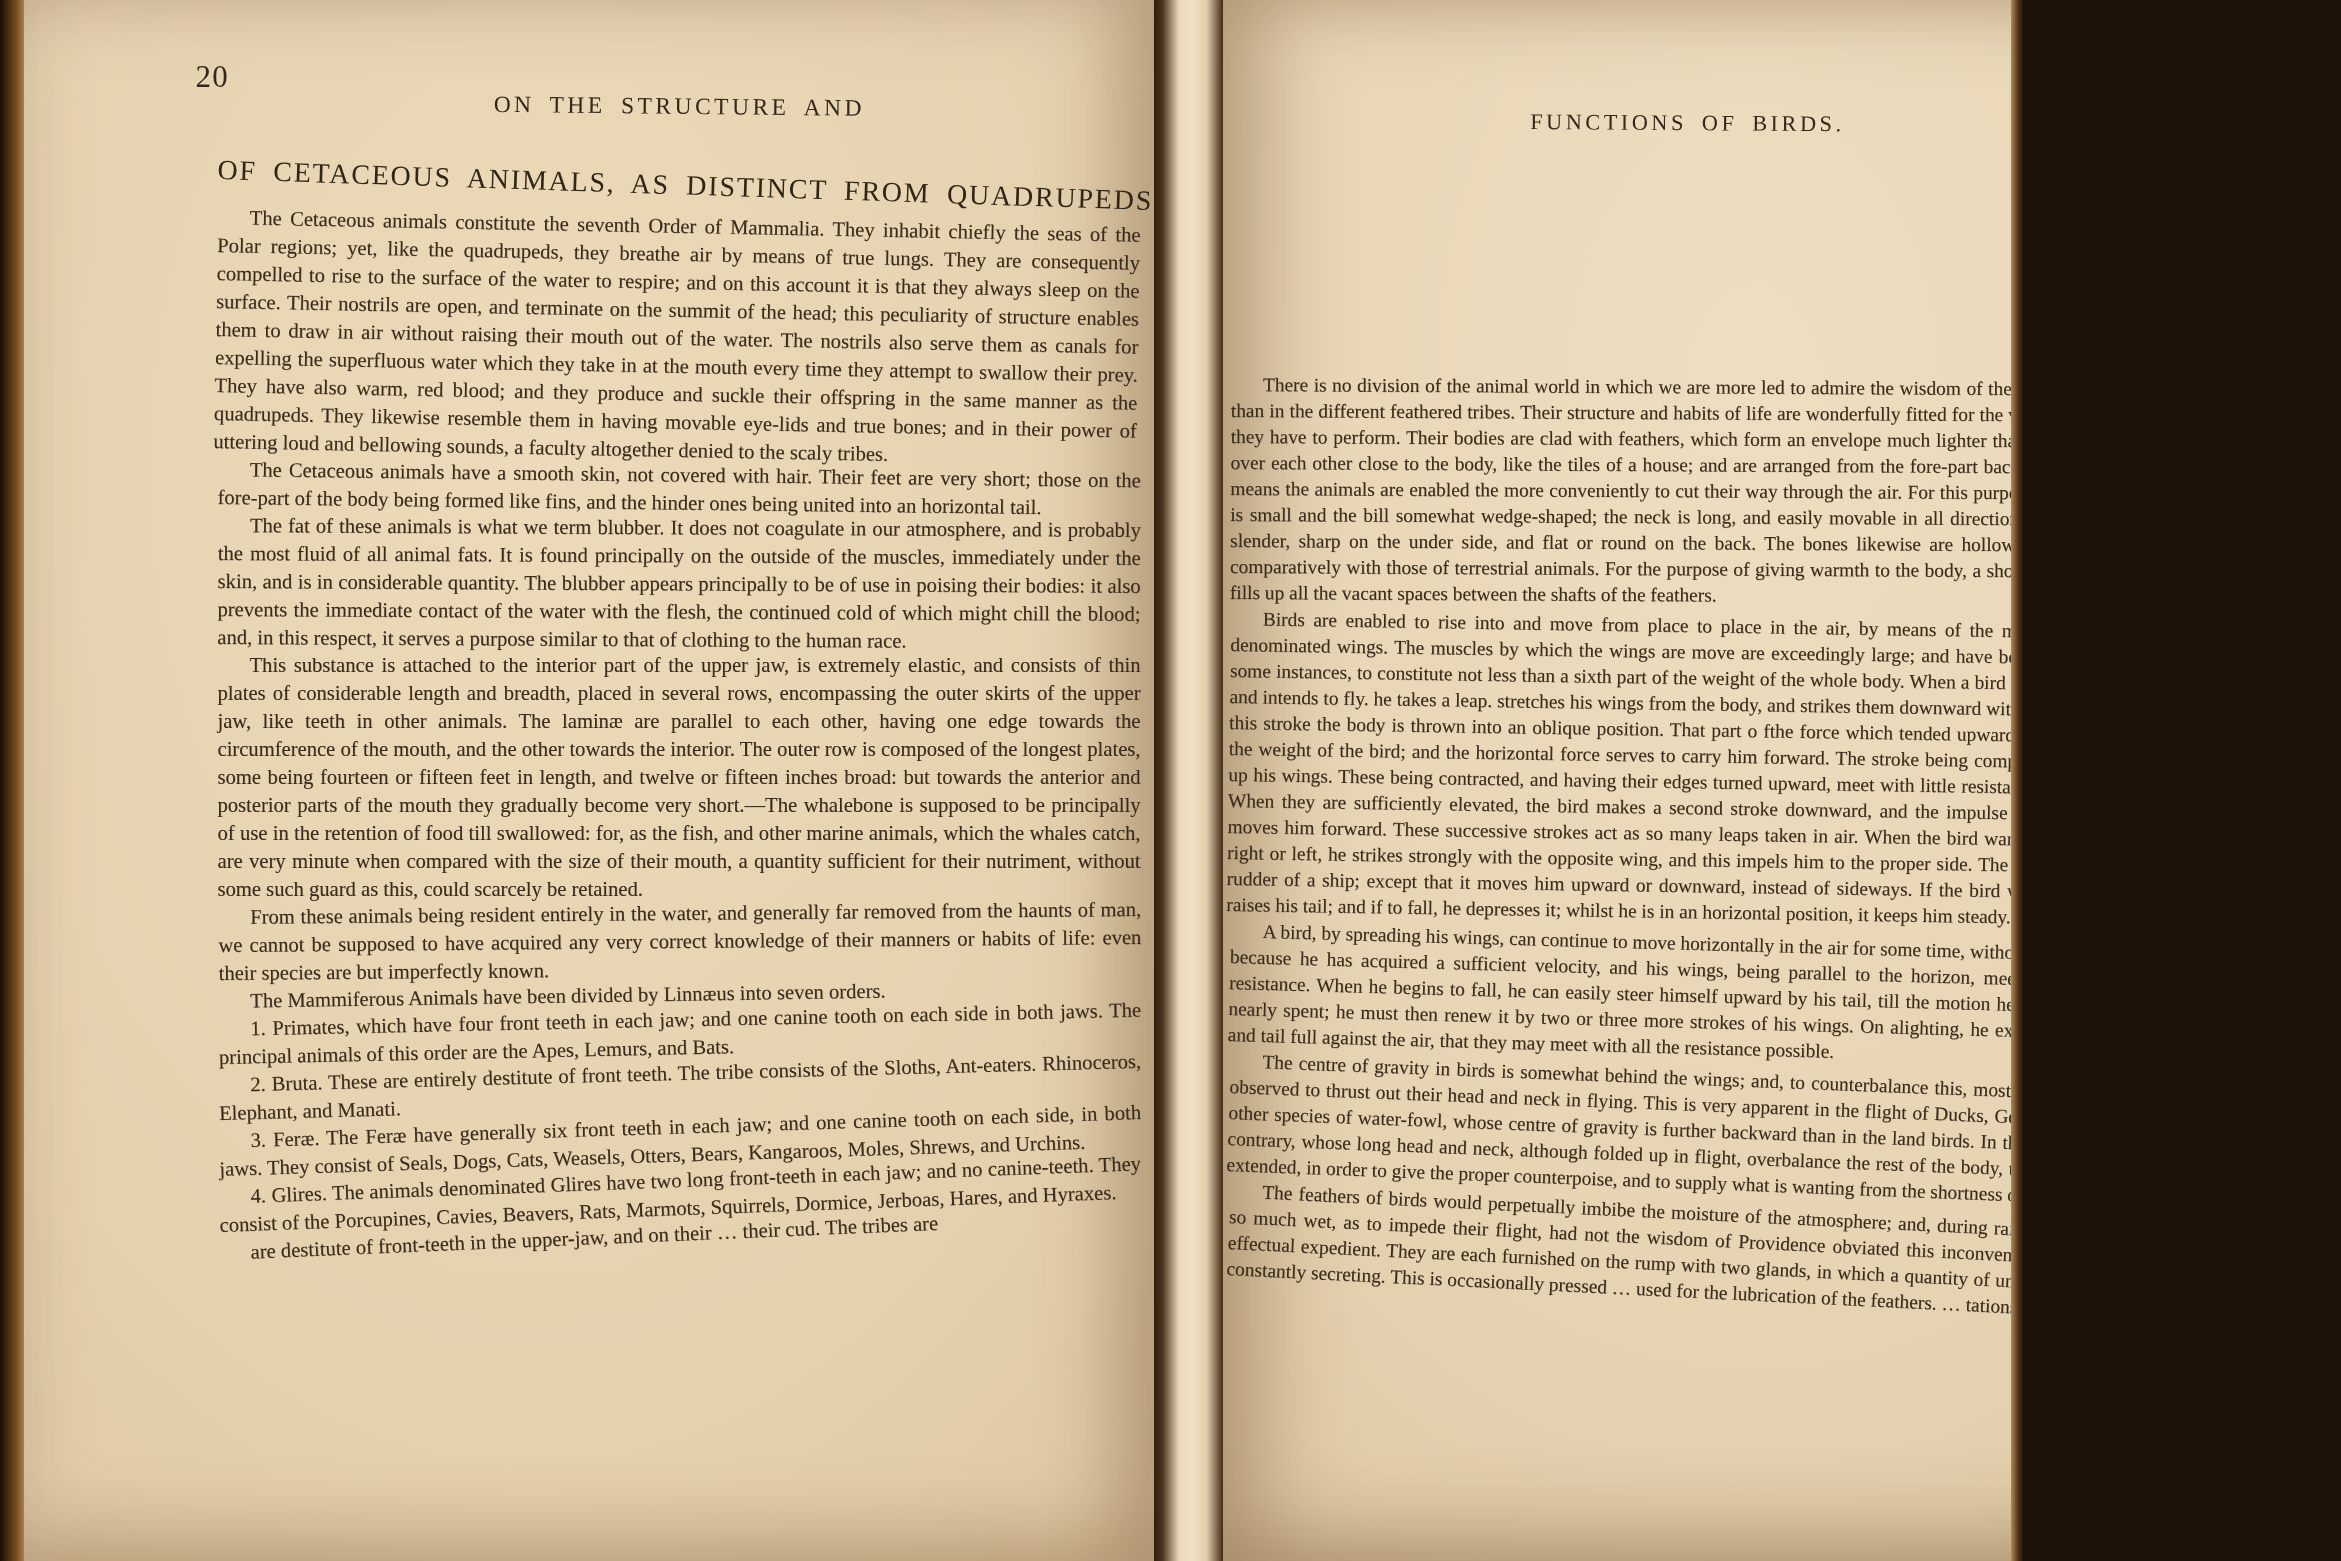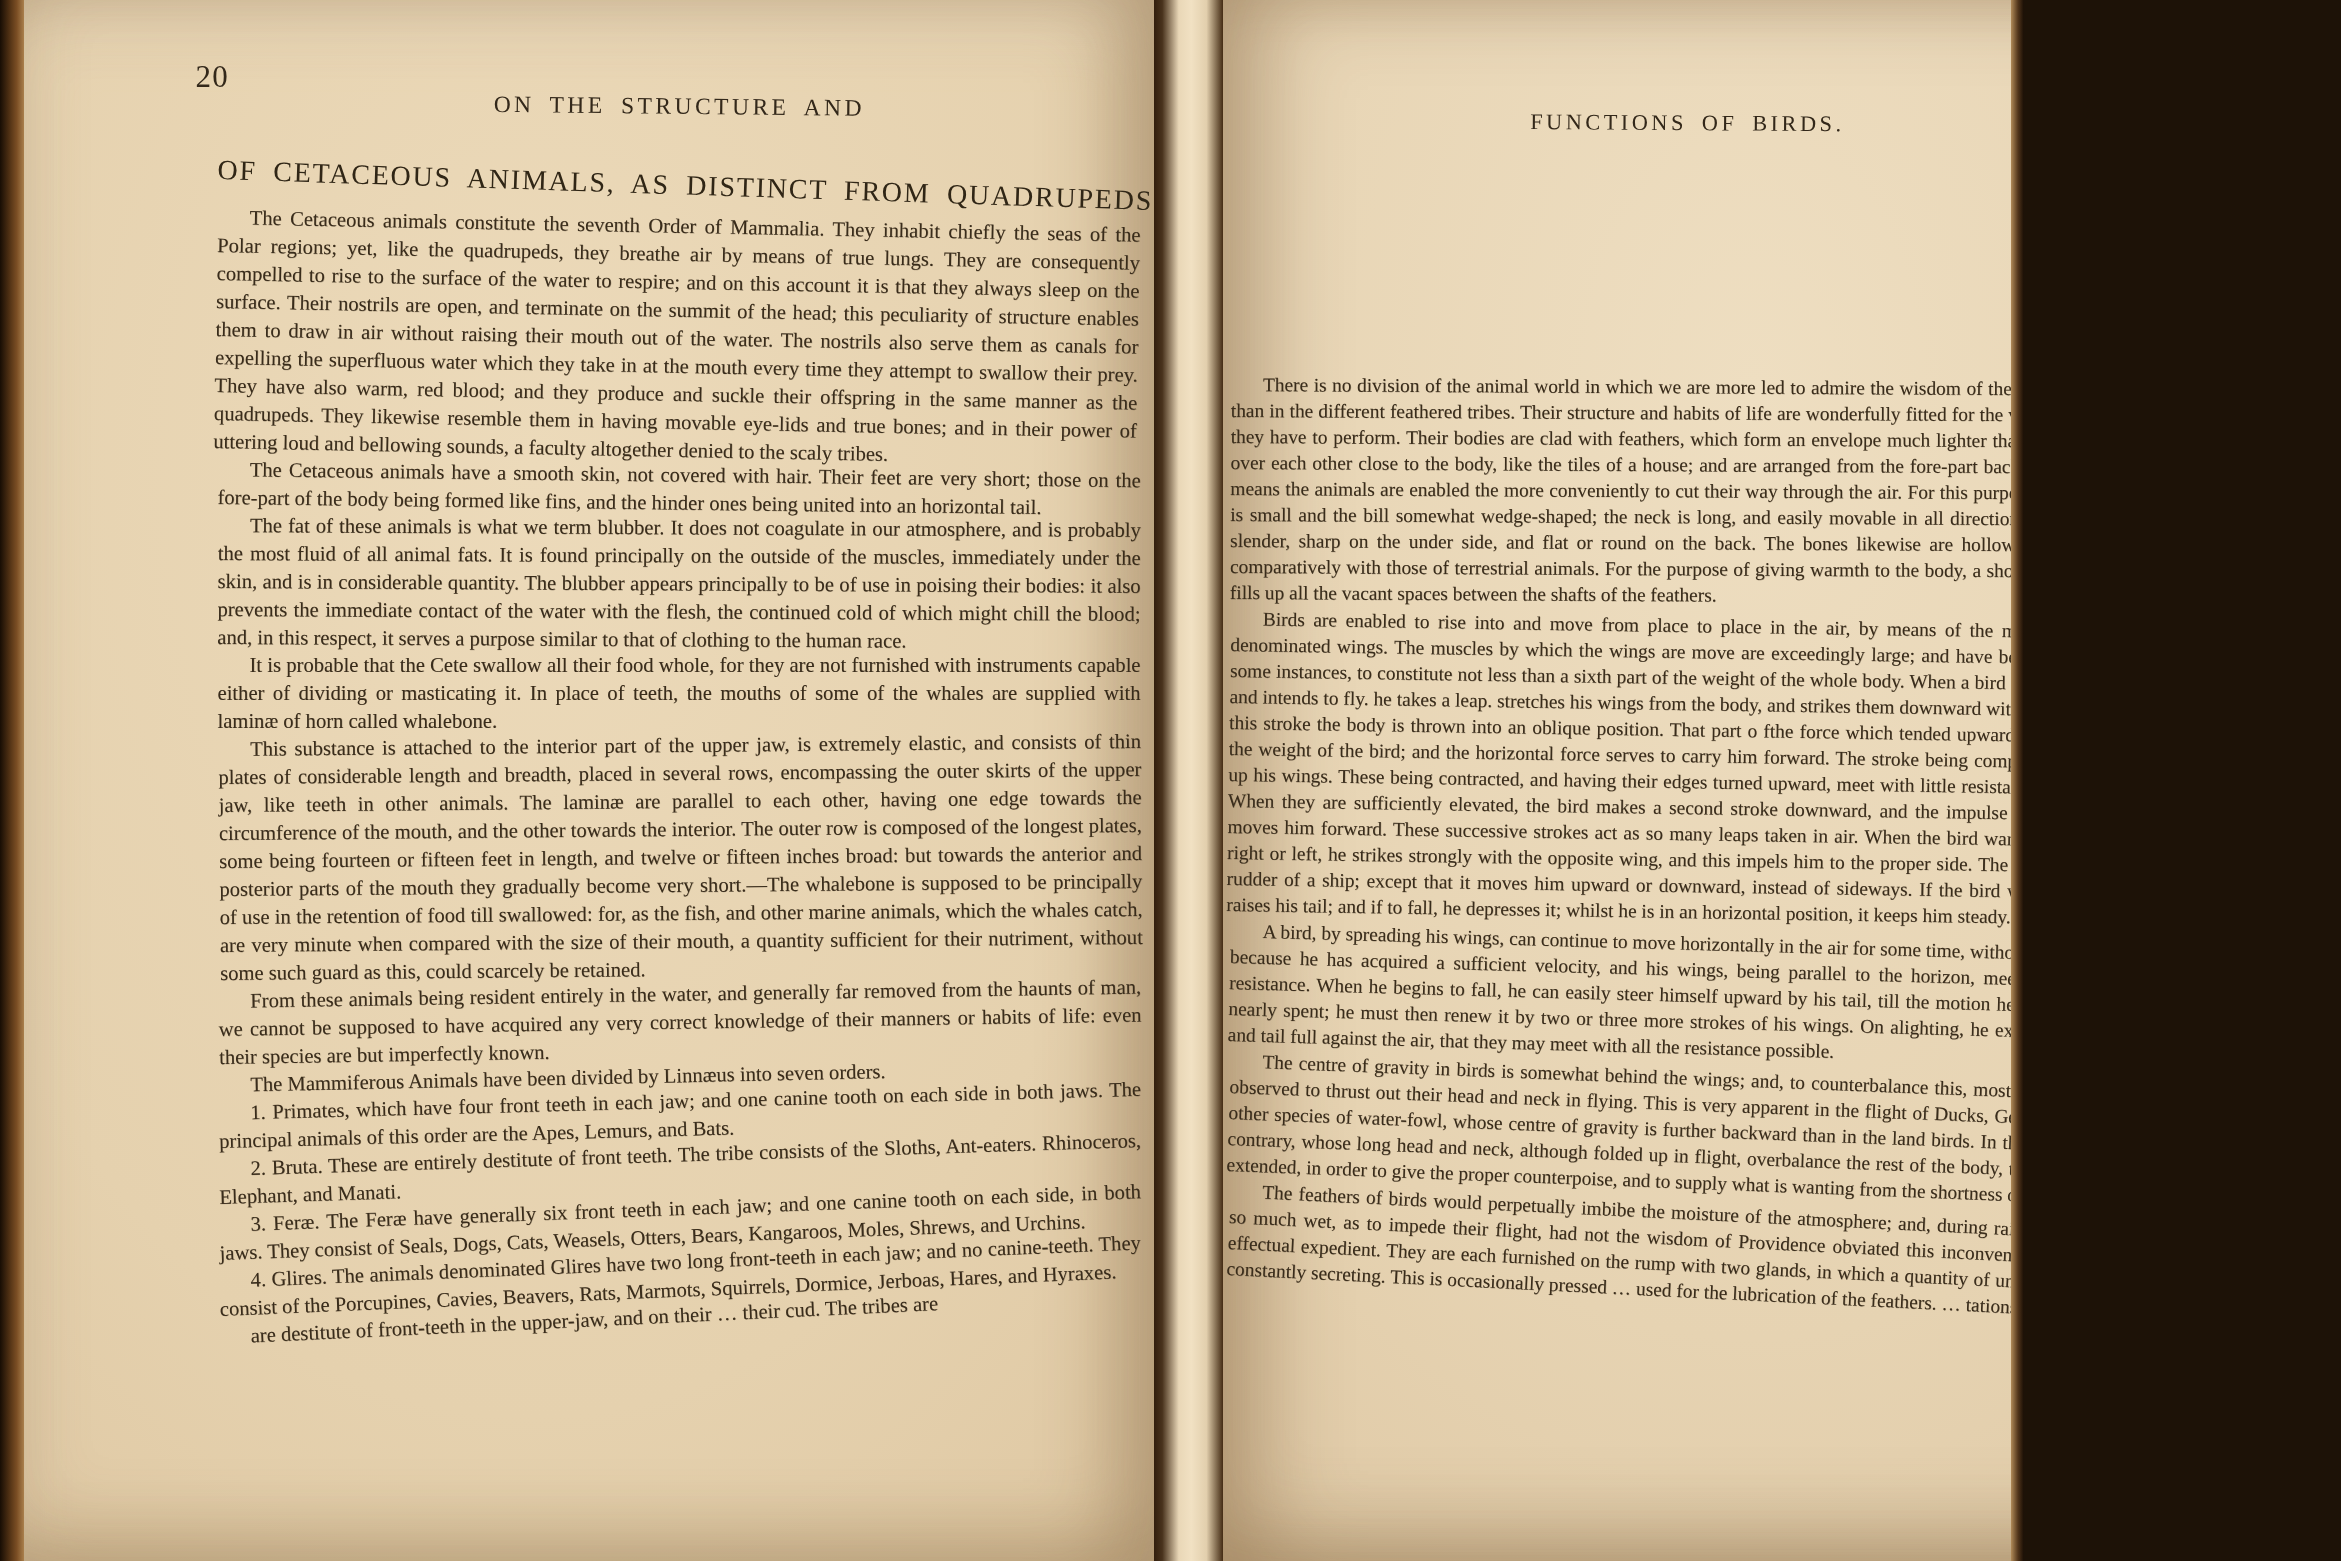--- a/index.html
+++ b/index.html
@@ -96,21 +96,20 @@
   <div class="edge-left"></div>
 
   <div class="page page-left">
     <div class="pageno" style="left:172px;top:59px;">20</div>
     <div class="running-head hl" style="left:194px;top:88px;width:923px;">ON THE STRUCTURE AND</div>
     <div class="chapter-heading heading-left" style="left:194px;top:154px;">OF CETACEOUS ANIMALS, AS DISTINCT FROM QUADRUPEDS.</div>
     <div class="col col-left">
       <p>The Cetaceous animals constitute the seventh Order of Mammalia.  They inhabit chiefly the seas of the Polar regions; yet, like the quadrupeds, they breathe air by means of true lungs.  They are consequently compelled to rise to the surface of the water to respire; and on this account it is that they always sleep on the surface. Their nostrils are open, and terminate on the summit of the head; this peculiarity of structure enables them to draw in air without raising their mouth out of the water. The nostrils also serve them as canals for expelling the superfluous water which they take in at the mouth every time they attempt to swallow their prey.  They have also warm, red blood; and they produce and suckle their offspring in the same manner as the quadrupeds.  They likewise resemble them in having movable eye-lids and true bones; and in their power of uttering loud and bellowing sounds, a faculty altogether denied to the scaly tribes.</p>
       <p>The Cetaceous animals have a smooth skin, not covered with hair.  Their feet are very short; those on the fore-part of the body being formed like fins, and the hinder ones being united into an horizontal tail.</p>
       <p>The fat of these animals is what we term blubber.  It does not coagulate in our atmosphere, and is probably the most fluid of all animal fats.  It is found principally on the outside of the muscles, immediately under the skin, and is in considerable quantity.  The blubber appears principally to be of use in poising their bodies: it also prevents the immediate contact of the water with the flesh, the continued cold of which might chill the blood; and, in this respect, it serves a purpose similar to that of clothing to the human race.</p>
-      <p>It is probable that the Cete swallow all their food whole, for they are not furnished with instruments capable either of dividing or masticating it.  In place of teeth, the mouths of some of the whales are supplied with laminæ of horn called whalebone.</p>
       <p>This substance is attached to the interior part of the upper jaw, is extremely elastic, and consists of thin plates of considerable length and breadth, placed in several rows, encompassing the outer skirts of the upper jaw, like teeth in other animals.  The laminæ are parallel to each other, having one edge towards the circumference of the mouth, and the other towards the interior.  The outer row is composed of the longest plates, some being fourteen or fifteen feet in length, and twelve or fifteen inches broad: but towards the anterior and posterior parts of the mouth they gradually become very short.—The whalebone is supposed to be principally of use in the retention of food till swallowed: for, as the fish, and other marine animals, which the whales catch, are very minute when compared with the size of their mouth, a quantity sufficient for their nutriment, without some such guard as this, could scarcely be retained.</p>
       <p>From these animals being resident entirely in the water, and generally far removed from the haunts of man, we cannot be supposed to have acquired any very correct knowledge of their manners or habits of life: even their species are but imperfectly known.</p>
       <p>The Mammiferous Animals have been divided by Linnæus into seven orders.</p>
       <p>1. Primates, which have four front teeth in each jaw; and one canine tooth on each side in both jaws.  The principal animals of this order are the Apes, Lemurs, and Bats.</p>
       <p>2. Bruta.  These are entirely destitute of front teeth.  The tribe consists of the Sloths, Ant-eaters. Rhinoceros, Elephant, and Manati.</p>
       <p>3. Feræ.  The Feræ have generally six front teeth in each jaw; and one canine tooth on each side, in both jaws.  They consist of Seals, Dogs, Cats, Weasels, Otters, Bears, Kangaroos, Moles, Shrews, and Urchins.</p>
       <p>4. Glires.  The animals denominated Glires have two long front-teeth in each jaw; and no canine-teeth.  They consist of the Porcupines, Cavies, Beavers, Rats, Marmots, Squirrels, Dormice, Jerboas, Hares, and Hyraxes.</p>
       <p>are destitute of front-teeth in the upper-jaw, and on their … their cud.  The tribes are</p>
     </div>
   </div>

